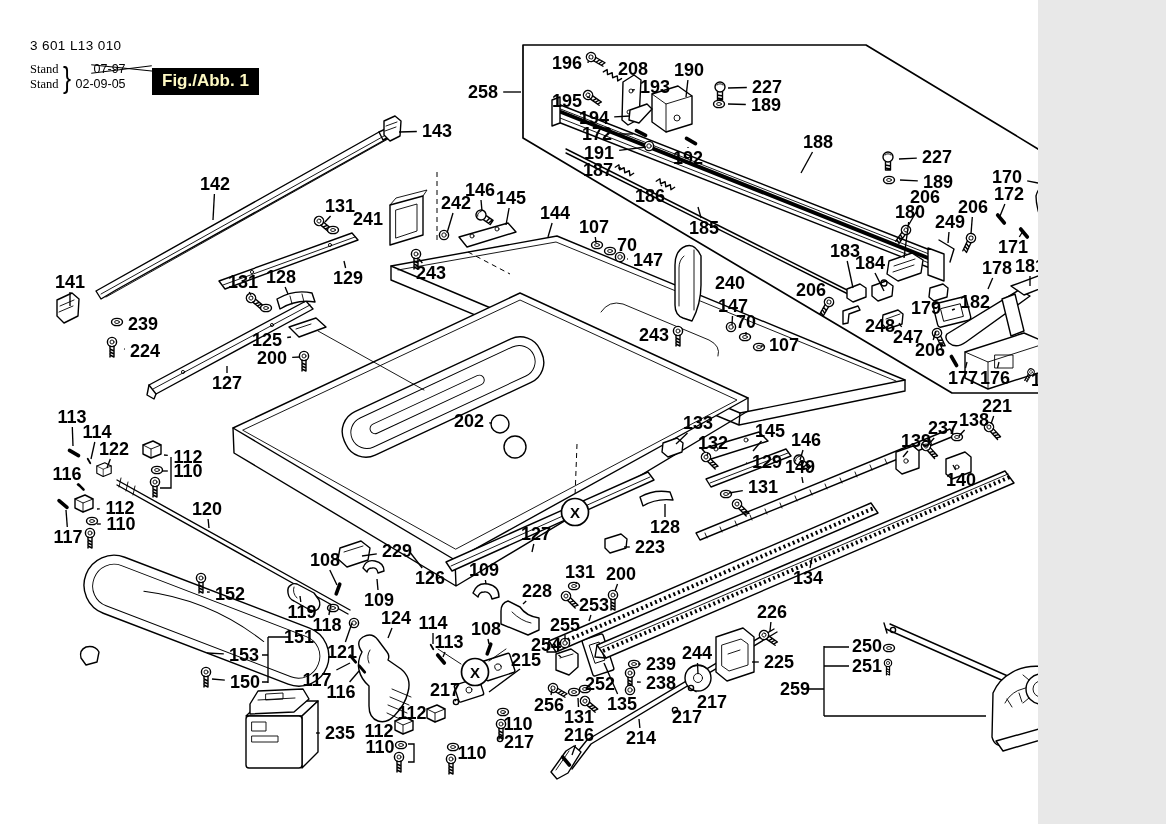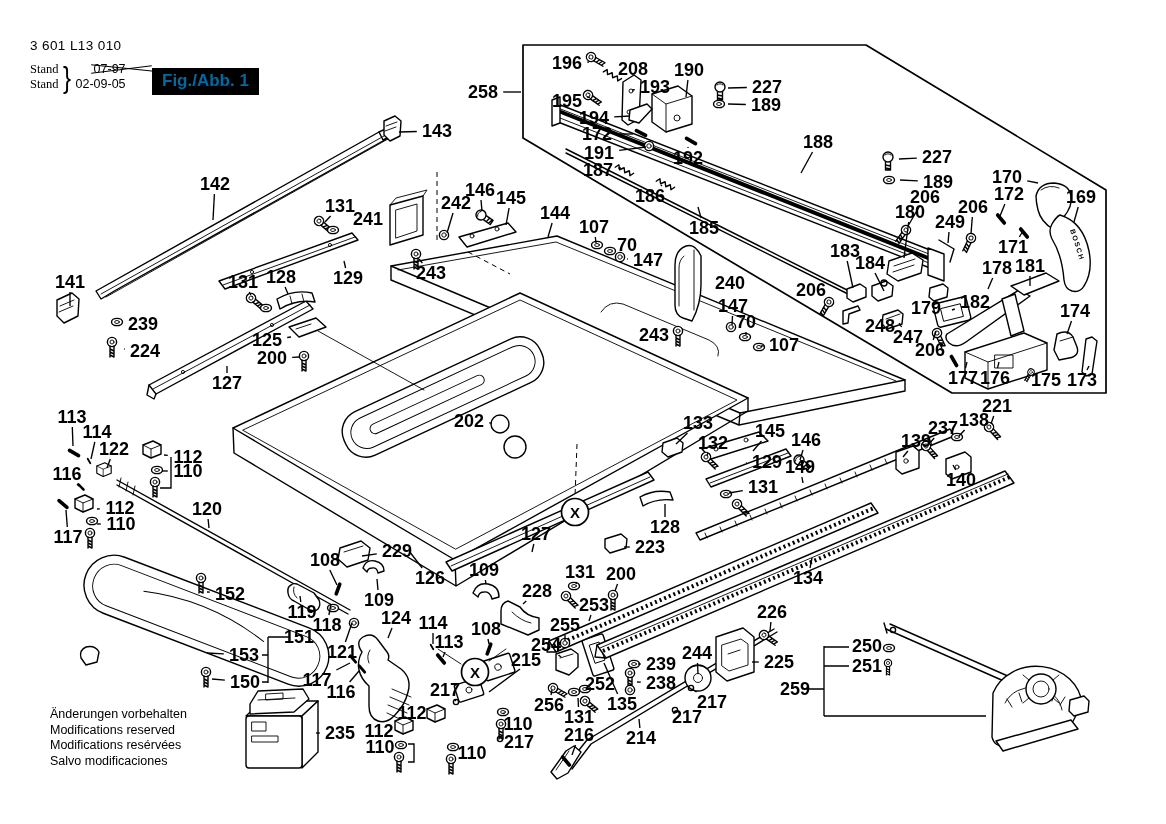--- a/index.html
+++ b/index.html
@@ -1,16 +1,16 @@
 <!DOCTYPE html>
 <html><head>
 <meta charset="utf-8">
 <style>
   html,body{margin:0;padding:0;background:#e8e8e8;}
-  .page{position:relative;width:1166px;height:824px;background:#ffffff;overflow:hidden;
+  .page{position:relative;width:1038px;height:824px;background:#ffffff;overflow:hidden;
         font-family:"Liberation Sans",sans-serif;color:#000;}
   #art{position:absolute;left:0;top:0;}
   .ln{fill:none;stroke:#000;stroke-width:1.4;stroke-linecap:round;stroke-linejoin:round;}
   .thin{stroke-width:0.9;}
   .fillw{fill:#fff;stroke:#000;stroke-width:1.4;stroke-linejoin:round;}
   .dash{fill:none;stroke:#000;stroke-width:1;stroke-dasharray:5 4;}
   .hatch{fill:none;stroke:#000;stroke-width:4;stroke-dasharray:2 3;}
   .leader{stroke:#000;stroke-width:1.35;}
   .callout{font:bold 18px "Liberation Sans",sans-serif;fill:#000;text-anchor:middle;}
   .xmark-c{fill:#fff;stroke:#000;stroke-width:1.7;}
@@ -20,21 +20,21 @@
   .pn{position:absolute;left:30px;top:38px;font-size:13.5px;letter-spacing:.4px;}
   .si{position:absolute;left:30px;top:62px;display:flex;align-items:center;font-size:12.5px;line-height:15px;}
   .si-labels div{text-align:left;font-family:Liberation Serif, serif;}
   .si-brace{font-size:30px;font-weight:300;margin:0 3px 0 4px;transform:scaleX(.8);}
   .si-vals div{text-align:right;}
   .struck{position:relative;display:inline-block;}
   .struck::before{content:"";position:absolute;left:-3px;right:-26px;top:48%;
      border-top:1.6px solid #000;transform:rotate(-7deg);}
   .struck::after{content:"";position:absolute;left:-3px;right:-38px;top:42%;
      border-top:1.4px solid #000;transform:rotate(6deg);}
-  .fig-badge{position:absolute;left:152px;top:68px;background:#000;color:#0369a1;
+  .fig-badge{position:absolute;left:152px;top:68px;background:#000;color:#fef9c3;
      font-weight:bold;font-size:17px;padding:3px 10px 4px;}
   .notes{position:absolute;left:50px;top:707px;font-size:12.5px;line-height:15.5px;}
 </style>
 </head>
 <body>
 
 <div class="page">
 
   <div class="pn">3 601 L13 010</div>
 
@@ -740,20 +740,14 @@
         <text x="916" y="447" class="callout">139</text>
         <line x1="955.7" y1="470.0" x2="953" y2="465" class="leader"></line>
         <text x="961" y="486" class="callout">140</text>
         <circle cx="575" cy="512" r="13.5" class="xmark-c"></circle>
         <text x="575" y="517.5" class="xmark-t">X</text>
         <circle cx="475" cy="672" r="13.5" class="xmark-c"></circle>
         <text x="475" y="677.5" class="xmark-t">X</text>
       </g>
   </svg>
 
-  <div class="notes">
-    <div>Änderungen vorbehalten</div>
-    <div>Modifications reserved</div>
-    <div>Modifications resérvées</div>
-    <div>Salvo modificaciones</div>
-  </div>
 
 </div>
 
 </body></html>

